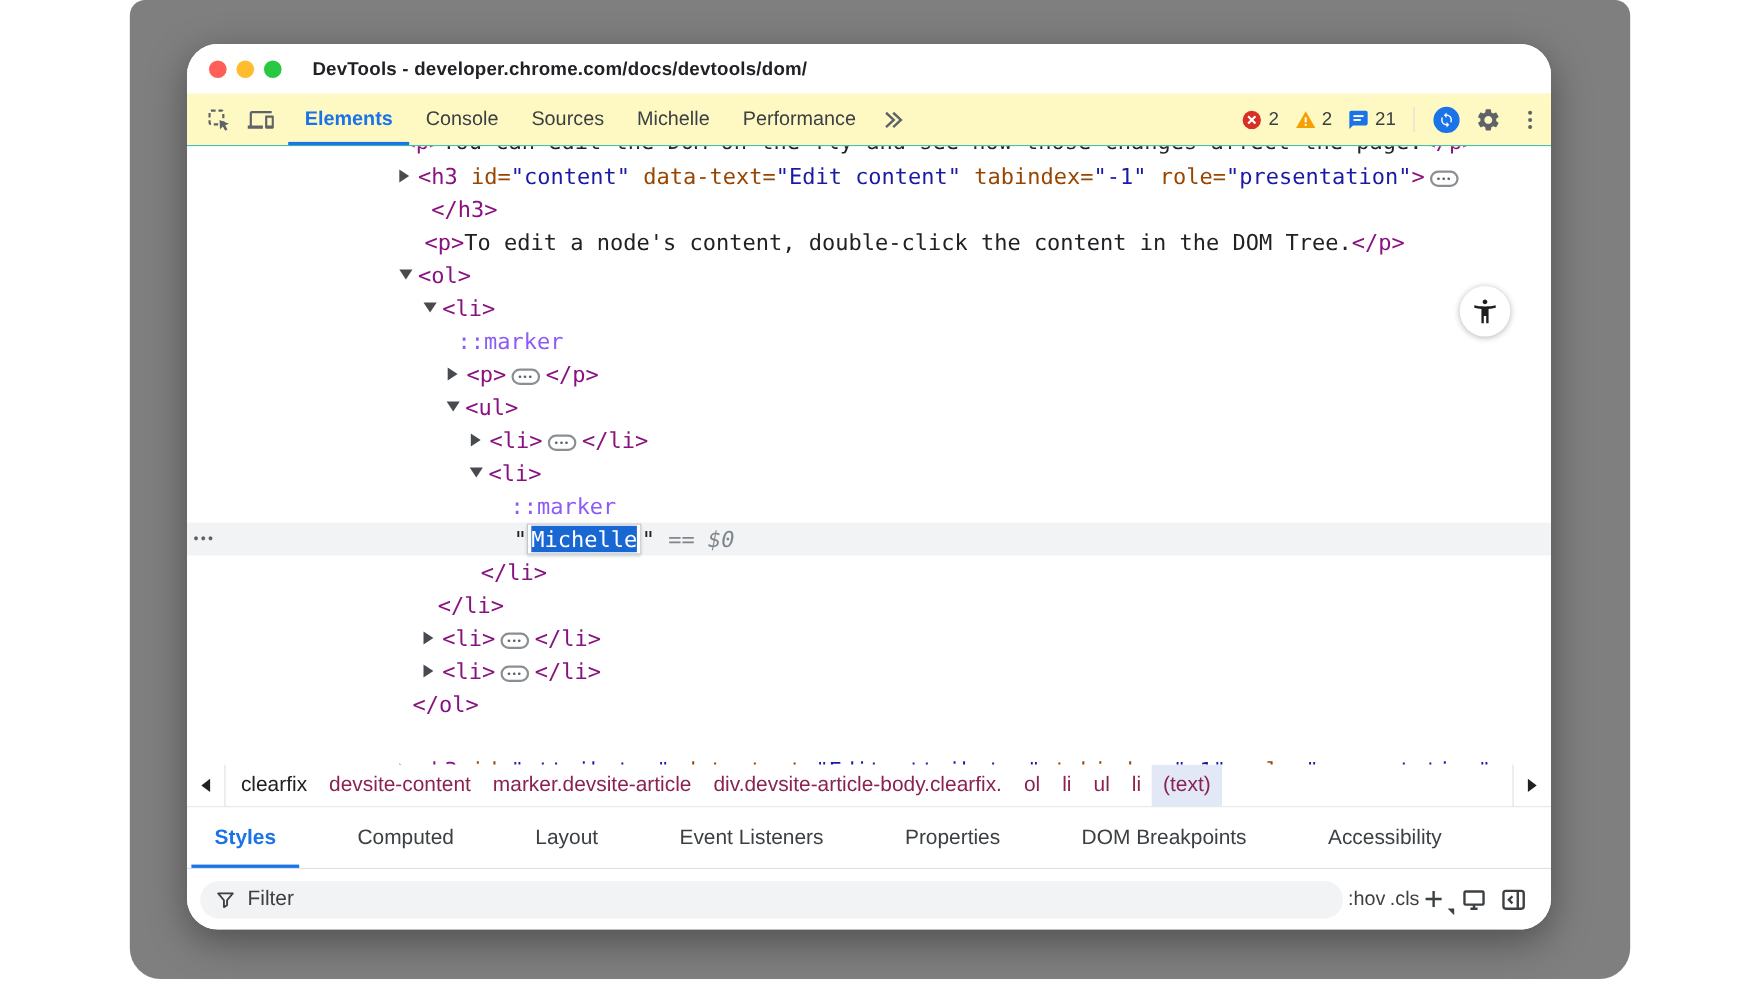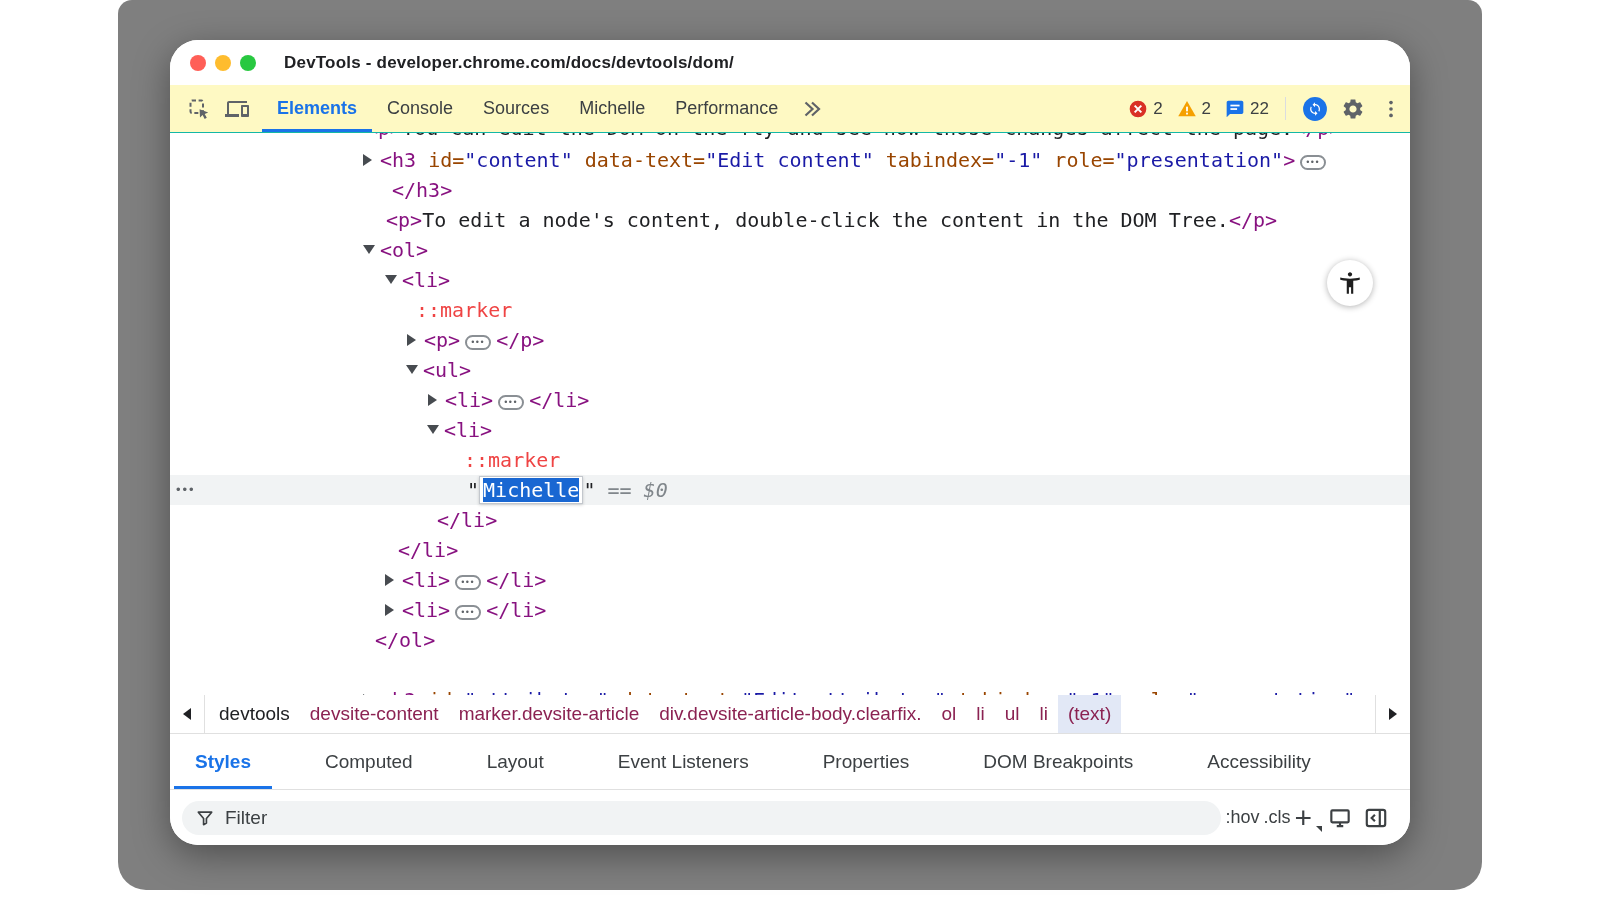--- a/index.html
+++ b/index.html
@@ -43,21 +43,21 @@
   .tree-line.clip-top { position:absolute; top:-20px; left:0; right:0; }
   .tree-line.clip-bottom { position:absolute; bottom:-20px; left:0; right:0; }
   .gutter { position:absolute; left:6px; top:0; color:#5f6368; font-size:13px; letter-spacing:2px;
             font-family:"Liberation Sans", sans-serif; }
   .arrow { display:inline-block; width:17px; }
   .arrow.right::before { content:""; display:inline-block; vertical-align:1px;
       border-left:9px solid #474b50; border-top:6px solid transparent; border-bottom:6px solid transparent; }
   .arrow.down::before { content:""; display:inline-block; vertical-align:3px;
       border-top:9px solid #474b50; border-left:6px solid transparent; border-right:6px solid transparent; }
   .seg-tag { color:#881280; } .seg-attr { color:#994500; } .seg-val { color:#1a1aa6; }
-  .seg-txt { color:#202124; } .seg-pseudo { color:#ef4444; }
+  .seg-txt { color:#202124; } .seg-pseudo { color:#8b5cf6; }
   .seg-dim { color:#80868b; } .seg-var { color:#80868b; font-style:italic; }
   .pill { display:inline-flex; align-items:center; justify-content:center; min-width:26px; height:15px;
           border:2px solid #8a8f94; border-radius:9px; color:#5f6368; margin:0 5px; vertical-align:2px;
           font-family:"Liberation Sans", sans-serif; font-size:9px; letter-spacing:1.5px; cursor:pointer; }
   .edit-box { display:inline-block; border:1px solid #c3c7cd; background:#fff; padding:0 3px;
               line-height:26px; box-shadow:0 1px 3px rgba(0,0,0,.18); }
   .edit-sel { background:#1967d2; color:#fff; }
 
   .a11y-fab { position:absolute; top:127px; right:37px; width:46px; height:46px; border-radius:50%;
               background:#fff; box-shadow:0 1px 6px rgba(0,0,0,.3); display:flex; align-items:center;
@@ -153,21 +153,21 @@
         <rect x="10.9" y="16.4" width="2.2" height="2.2" fill="#fff"></rect>
       </svg>
       <span>2</span>
     </div>
     <div class="badge">
       <svg width="20" height="20" viewBox="0 0 24 24">
         <path d="M20 2H4c-1.1 0-2 .9-2 2v18l4-4h14c1.1 0 2-.9 2-2V4c0-1.1-.9-2-2-2z" fill="#1a73e8"></path>
         <rect x="6.5" y="6.8" width="11" height="2.1" fill="#fff"></rect>
         <rect x="6.5" y="11" width="8" height="2.1" fill="#fff"></rect>
       </svg>
-      <span>22</span>
+      <span>21</span>
     </div>
     <div class="vdiv"></div>
     <button class="tbtn">
       <svg width="26" height="26" viewBox="0 0 24 24">
         <circle cx="12" cy="12" r="11" fill="#1a73e8"></circle>
         <g transform="translate(5.2 5.2) scale(0.57)">
           <path fill="#fff" d="M12 4V1L8 5l4 4V6c3.31 0 6 2.69 6 6 0 1.01-.25 1.97-.7 2.8l1.46 1.46C19.54 15.03 20 13.57 20 12c0-4.42-3.58-8-8-8zm0 14c-3.31 0-6-2.69-6-6 0-1.01.25-1.97.7-2.8L5.24 7.74C4.46 8.97 4 10.43 4 12c0 4.42 3.58 8 8 8v3l4-4-4-4v3z"></path>
         </g>
       </svg>
     </button>
@@ -210,21 +210,21 @@
       <div class="tree-line" style="padding-left: 215px;"><span class="arrow right"></span><span class="seg-tag">&lt;li&gt;</span><span class="pill">•••</span><span class="seg-tag">&lt;/li&gt;</span></div>
       <div class="tree-line" style="padding-left: 205px;"><span class="seg-tag">&lt;/ol&gt;</span></div>
       <div class="tree-line clip-bottom" style="padding-left: 193px;"><span class="arrow right"></span><span class="seg-tag">&lt;h3 </span><span class="seg-attr">id=</span><span class="seg-val">"attributes"</span><span class="seg-txt"> </span><span class="seg-attr">data-text=</span><span class="seg-val">"Edit attributes"</span><span class="seg-txt"> </span><span class="seg-attr">tabindex=</span><span class="seg-val">"-1"</span><span class="seg-txt"> </span><span class="seg-attr">role=</span><span class="seg-val">"presentation"</span><span class="seg-tag">&gt;</span></div>
     </div>
 
   <div class="crumbs">
     <button class="crumb-scroll left">
       <span class="tri-left"></span>
     </button>
     <div class="crumb-list">
-        <div class="crumb plain">devtools</div>
+        <div class="crumb plain">clearfix</div>
         <div class="crumb node">devsite-content</div>
         <div class="crumb node">marker.devsite-article</div>
         <div class="crumb node">div.devsite-article-body.clearfix.</div>
         <div class="crumb node">ol</div>
         <div class="crumb node">li</div>
         <div class="crumb node">ul</div>
         <div class="crumb node">li</div>
         <div class="crumb selected">(text)</div>
       </div>
     <button class="crumb-scroll right">

